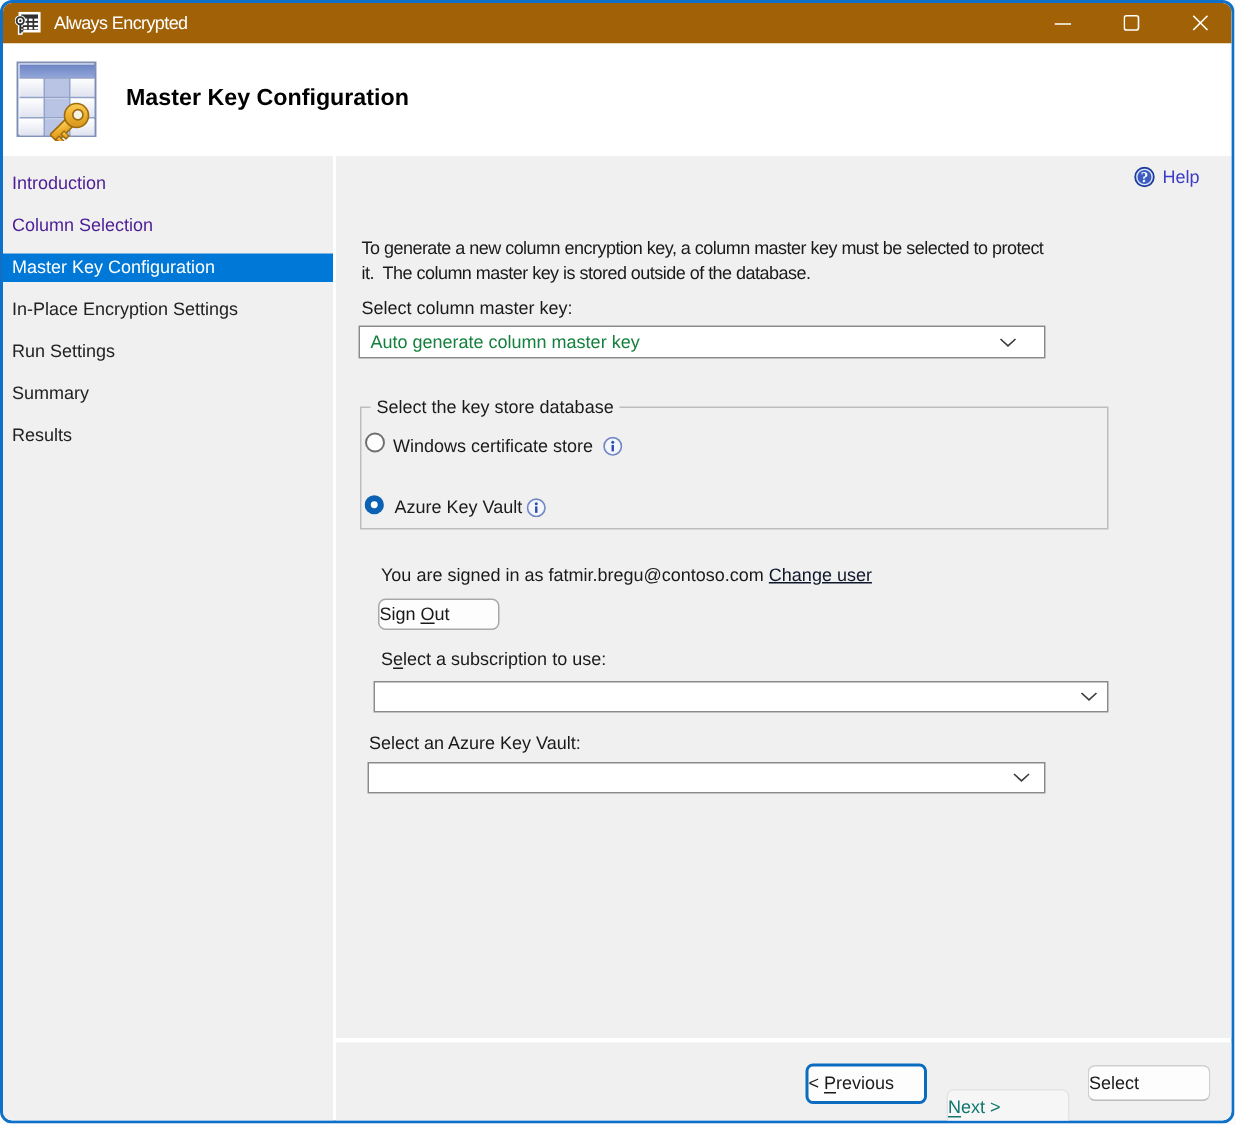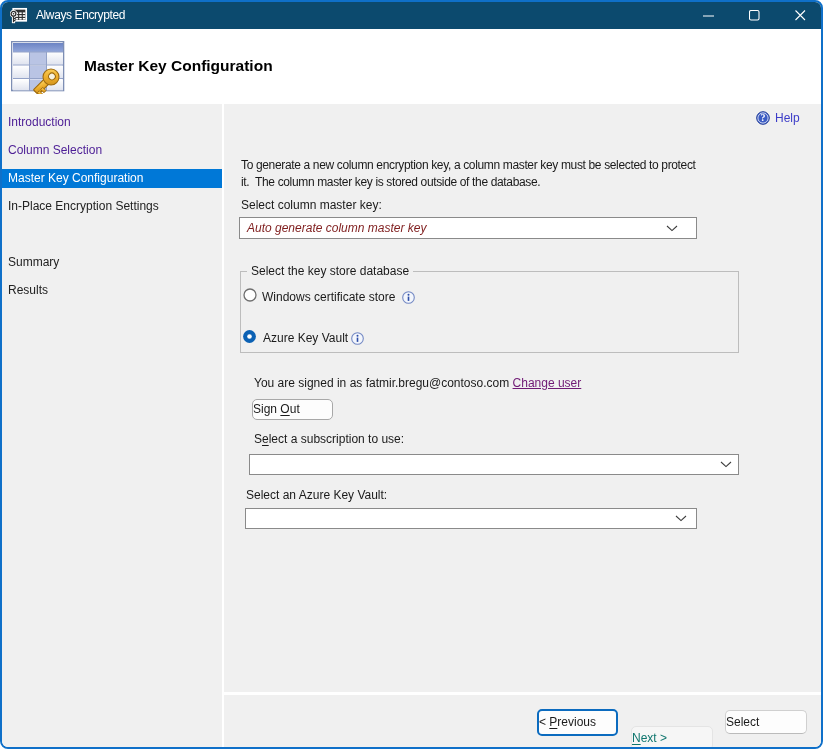--- a/index.html
+++ b/index.html
@@ -1,35 +1,35 @@
 <!DOCTYPE html>
 <html><head>
 <meta charset="utf-8">
 <style>
   html,body{margin:0;padding:0;}
   body{width:823px;height:749px;background:#ffffff;position:relative;overflow:hidden;
        font-family:"Liberation Sans",sans-serif;font-size:12px;color:#1a1a1a;}
   .abs{position:absolute;}
   #win{position:absolute;left:0;top:0;width:819px;height:745px;border:2px solid #0f70c9;
        border-radius:8px;background:#ffffff;overflow:hidden;}
-  #titlebar{position:absolute;left:0;top:0;width:100%;height:27px;background:#0c4a6e;}
+  #titlebar{position:absolute;left:0;top:0;width:100%;height:27px;background:#a16207;}
   #titletext{position:absolute;left:34px;top:0;height:27px;line-height:27px;color:#ffffff;
        font-size:12px;letter-spacing:-0.4px;}
   #header{position:absolute;left:0;top:27px;width:100%;height:75px;background:#ffffff;}
   #headtitle{position:absolute;left:82px;top:28px;font-size:15.5px;font-weight:bold;color:#000;}
   #sidebar{position:absolute;left:0;top:102px;width:220px;bottom:0;background:#f0f0f0;}
   #content{position:absolute;left:222px;top:102px;right:0;height:588px;background:#f0f0f0;}
   #bottombar{position:absolute;left:222px;top:692.5px;right:0;bottom:0;background:#f0f0f0;}
   .nav{position:absolute;left:6px;width:206px;height:19px;line-height:19px;font-size:12px;}
   .navlink{color:#4c1d95;}
   .navsel{background:#0078d7;color:#ffffff;left:0;padding-left:6px;width:214px;}
   .navplain{color:#222222;}
   .lbl{position:absolute;font-size:12px;color:#1a1a1a;}
   .selectbox{position:absolute;background:#ffffff;border:1px solid #8a8a8a;border-radius:0;
-       height:20px;line-height:20px;font-size:12px;color:#7f1d1d;font-style:italic;}
+       height:20px;line-height:20px;font-size:12px;color:#15803d;}
   .chev{position:absolute;top:7px;}
   .btn{position:absolute;background:#fdfdfd;border:1px solid #d0d0d0;border-bottom-color:#bbbbbb;
        border-radius:5px;font-size:12px;color:#1a1a1a;text-align:left;}
   u{text-decoration:underline;text-underline-offset:2px;}
 </style>
 </head>
 <body>
 <div id="win">
   <div id="titlebar">
     <svg class="abs" style="left:8px;top:5px" width="18" height="18" viewBox="0 0 18 18">
@@ -114,20 +114,21 @@
       </g>
     </svg>
     <div id="headtitle">Master Key Configuration</div>
   </div>
 
   <div id="sidebar">
     <div class="nav navlink" style="top:9px">Introduction</div>
     <div class="nav navlink" style="top:37px">Column Selection</div>
     <div class="nav navsel" style="top:64.5px">Master Key Configuration</div>
     <div class="nav navplain" style="top:93px">In-Place Encryption Settings</div>
+    <div class="nav navplain" style="top:121px">Run Settings</div>
     <div class="nav navplain" style="top:177px">Results</div>
     <div class="nav navplain" style="top:149px">Summary</div>
   </div>
 
   <div id="content"></div>
   <div id="bottombar"></div>
 
   <svg class="abs" style="left:754px;top:109px" width="14" height="14" viewBox="0 0 14 14">
     <circle cx="7" cy="7" r="6.3" fill="#3c5cc4" stroke="#1e3a96" stroke-width="1"></circle>
     <circle cx="7" cy="7" r="5.1" fill="none" stroke="#ffffff" stroke-width="0.9" opacity="0.85"></circle>
@@ -162,21 +163,21 @@
     <circle cx="6.5" cy="6.5" r="6.4" fill="#0b61b4"></circle>
     <circle cx="6.5" cy="6.5" r="2.3" fill="#ffffff"></circle>
   </svg>
   <div class="lbl" style="left:261px;top:329px;">Azure Key Vault</div>
   <svg class="abs" style="left:349px;top:330px" width="13" height="13" viewBox="0 0 13 13">
     <circle cx="6.5" cy="6.5" r="5.8" fill="#f3f6fc" stroke="#7489c4" stroke-width="1.1"></circle>
     <circle cx="6.5" cy="3.8" r="1" fill="#2d4da8"></circle>
     <rect x="5.7" y="5.6" width="1.6" height="4.3" fill="#2d4da8"></rect>
   </svg>
 
-  <div class="lbl" style="left:252px;top:374px;">You are signed in as fatmir.bregu@contoso.com <span style="color:#701a75;text-decoration:underline;">Change user</span></div>
+  <div class="lbl" style="left:252px;top:374px;">You are signed in as fatmir.bregu@contoso.com <span style="color:#0f172a;text-decoration:underline;">Change user</span></div>
 
   <div class="btn" style="left:250px;top:397px;width:79px;height:19px;line-height:19px;border-color:#a8a8a8;">Sign <u>O</u>ut</div>
 
   <div class="lbl" style="left:252px;top:430px;">S<u>e</u>lect a subscription to use:</div>
   <div class="selectbox" style="left:247px;top:452px;width:488px;height:19px;">
     <svg class="chev" style="left:470px;top:6px" width="12" height="7">
         <path d="M1 1 L6 5.6 L11 1" fill="none" stroke="#3c3c3c" stroke-width="1.1"></path>
       </svg>
   </div>
 

